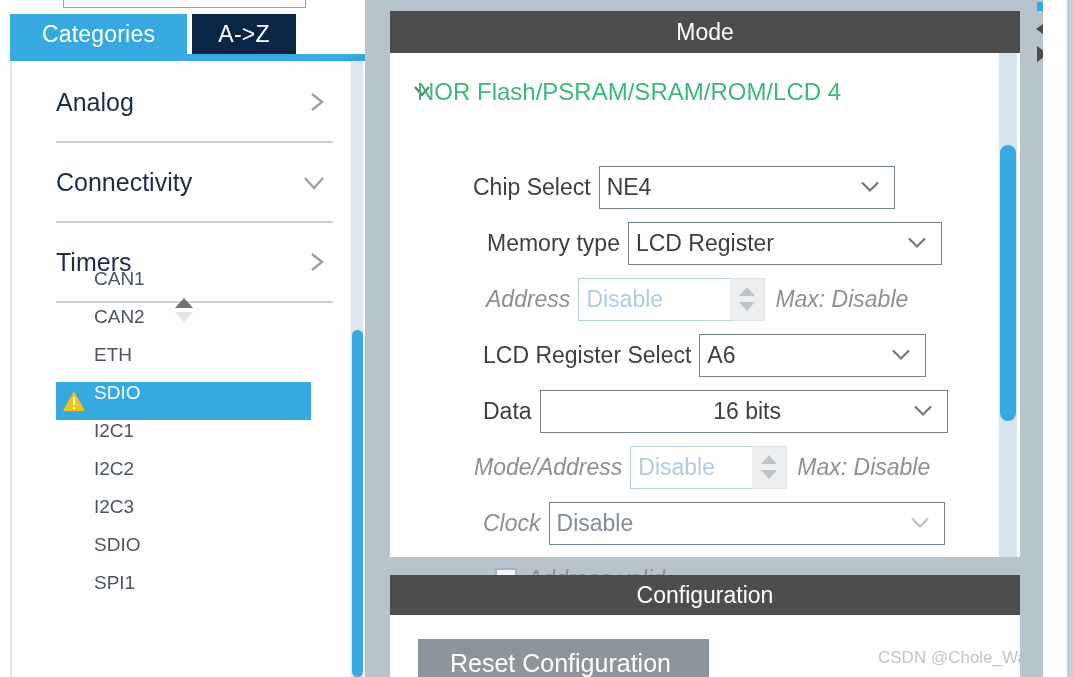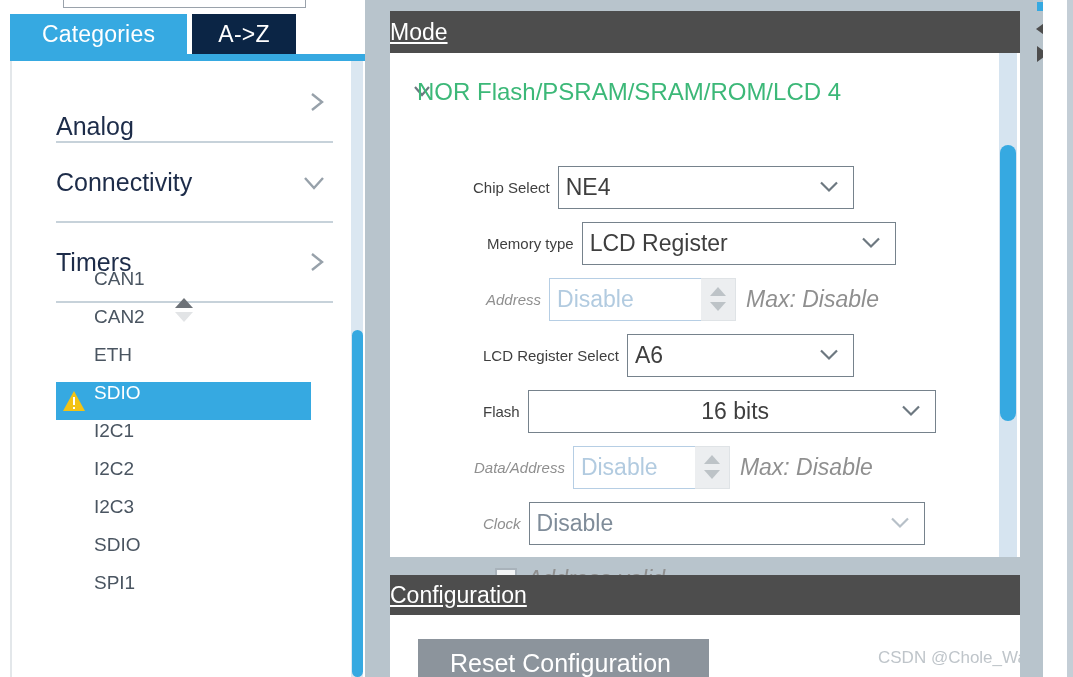--- a/index.html
+++ b/index.html
@@ -200,21 +200,21 @@
     background: #b8c4cc;
   }
 
   .panel-header {
     position: absolute;
     background: #4d4d4d;
     color: #ffffff;
     font-size: 23px;
     display: flex;
     align-items: center;
-    text-decoration: underline;
+    justify-content: center;
   }
   #mode-header {
     left: 5px;
     top: 11px;
     width: 630px;
     height: 42px;
   }
   #config-header {
     left: 5px;
     top: 575px;
@@ -247,21 +247,21 @@
   }
 
   
   .form-row {
     position: absolute;
     display: flex;
     align-items: center;
     height: 44px;
   }
   .field-label {
-    font-size: 15px;
+    font-size: 23px;
     color: #3f3f3f;
     white-space: nowrap;
     padding-right: 8px;
   }
   .field-label.disabled {
     color: #8f8f8f;
     font-style: italic;
   }
   .combo {
     position: relative;
@@ -440,21 +440,21 @@
       <span>A-&gt;Z</span>
     </div>
     <div class="tab" id="tab-categories">
       <span>Categories</span>
     </div>
   </div>
   <div id="tab-underline"></div>
 
   <div id="category-list">
 
-    <div class="cat-row" style="margin-top:2px;align-items:flex-end;">
+    <div class="cat-row" style="margin-top:2px;">
       <span class="cat-label">Analog</span>
       <span class="cat-arrow">
         <svg width="26" height="26" viewBox="0 0 26 26">
           <polyline points="9,5 19,13 9,21" fill="none" stroke="#97a1aa" stroke-width="2.4"></polyline>
         </svg>
       </span>
     </div>
 
     <div class="cat-row">
       <span class="cat-label">Connectivity</span>
@@ -589,33 +589,33 @@
         <span>A6</span>
         <span class="chev">
           <svg width="24" height="16" viewBox="0 0 24 16">
             <polyline points="4,4 12,12 20,4" fill="none" stroke="currentColor" stroke-width="2.2"></polyline>
           </svg>
         </span>
       </div>
     </div>
 
     <div class="form-row" style="left:93px; top:336px;">
-      <span class="field-label">Flash</span>
+      <span class="field-label">Data</span>
       <div class="combo" style="width:408px;justify-content:center;">
         <span>16 bits</span>
         <span class="chev">
           <svg width="24" height="16" viewBox="0 0 24 16">
             <polyline points="4,4 12,12 20,4" fill="none" stroke="currentColor" stroke-width="2.2"></polyline>
           </svg>
         </span>
       </div>
     </div>
 
     <div class="form-row" style="left:84px; top:392px;">
-      <span class="field-label disabled">Data/Address</span>
+      <span class="field-label disabled">Mode/Address</span>
       <div class="spin-wrap">
         <div class="spin-input" style="width:122px;">
           <span>Disable</span>
         </div>
         <div class="spin-btns">
           <svg width="18" height="11" viewBox="0 0 18 11">
             <polygon points="9,1 17,10 1,10" fill="#bdc3c7"></polygon>
           </svg>
           <svg width="18" height="11" viewBox="0 0 18 11">
             <polygon points="1,1 17,1 9,10" fill="#bdc3c7"></polygon>

